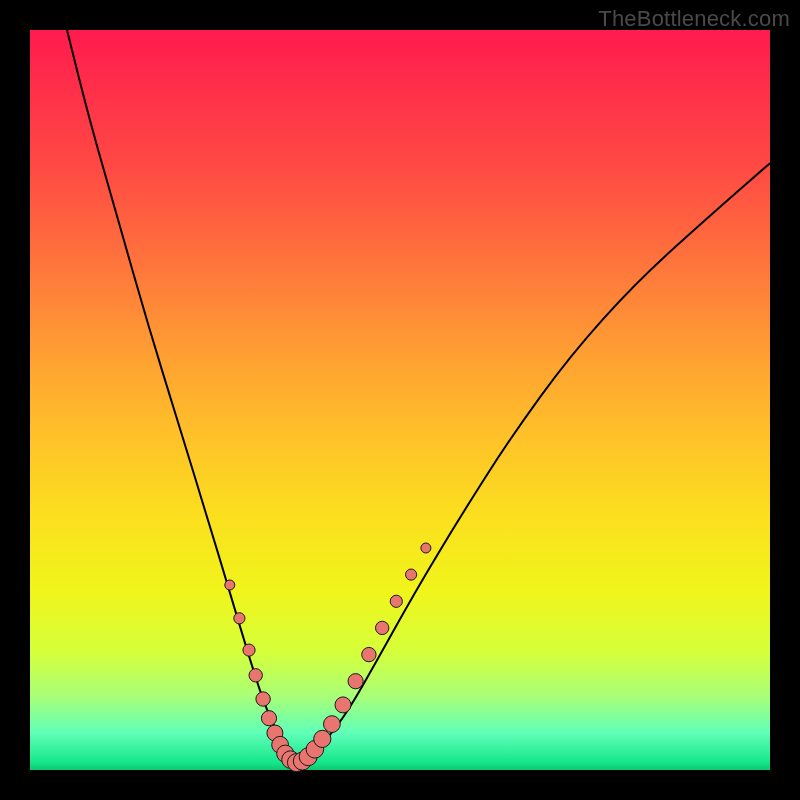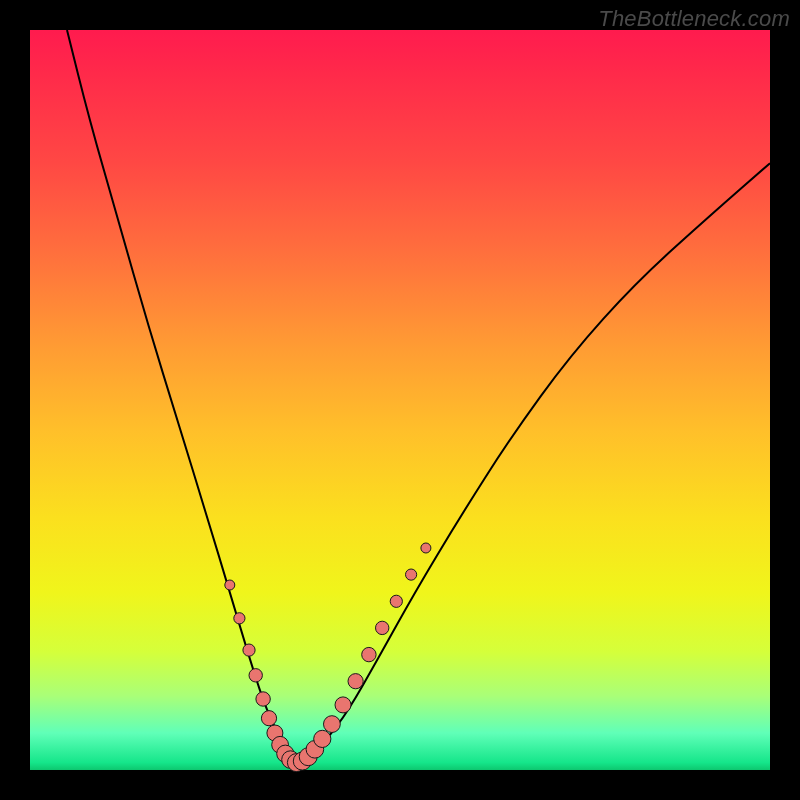--- a/index.html
+++ b/index.html
@@ -9,21 +9,20 @@
     height: 800px;
     overflow: hidden;
     background: #000;
     font-family: Arial, Helvetica, sans-serif;
   }
   .frame {
     position: relative;
     width: 800px;
     height: 800px;
     background: #000;
-    font-style: italic;
   }
   .plot-area {
     position: absolute;
     left: 30px;
     top: 30px;
     width: 740px;
     height: 740px;
     
     background: linear-gradient(
       to bottom,

